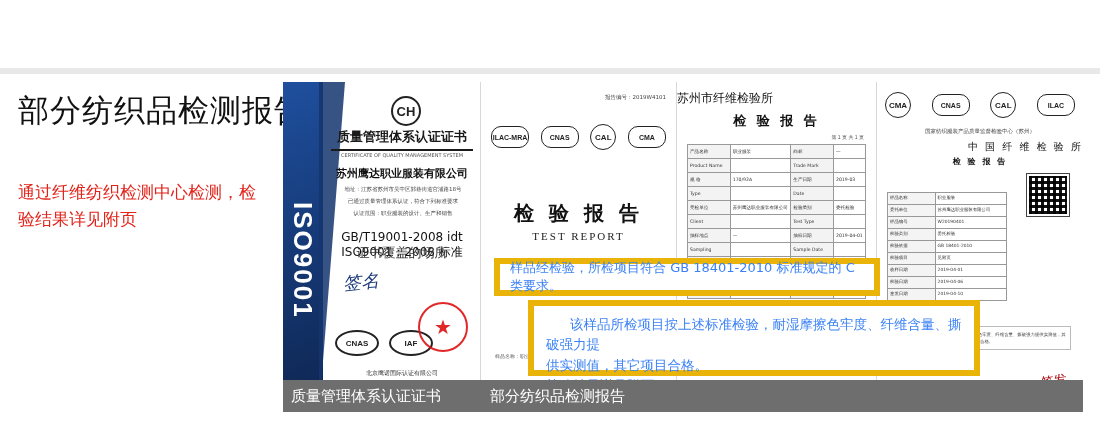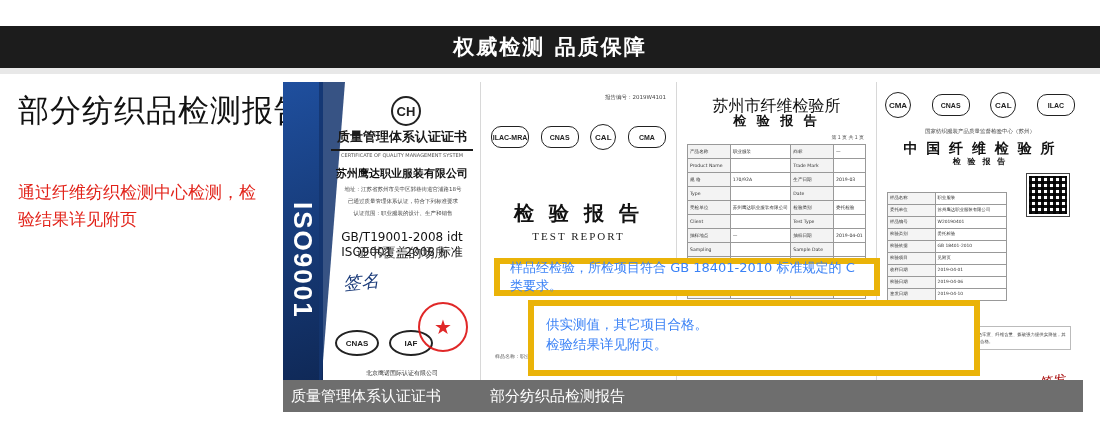--- a/index.html
+++ b/index.html
@@ -206,22 +206,22 @@
     font-size: 11px; color: #222; letter-spacing: 2px;
     font-family: Liberation Serif, serif;
   }
   .c2-foot {
     position: absolute; left: 14px; bottom: 52px; font-size: 5px; color: #555;
     line-height: 1.7; font-family: "DejaVu Sans", sans-serif;
   }
 
   
   .c3-title {
-    position: absolute; left: 0; right: 0; top: 14px; text-align: center;
-    font-size: 16px; color: #111; font-family: "DejaVu Sans", sans-serif;
+    position: absolute; left: 0; right: 0; top: 8px; 
+    font-size: 12px; color: #111; font-family: "DejaVu Sans", sans-serif;
   }
   .c3-title2 {
     position: absolute; left: 0; right: 0; top: 30px; text-align: center;
     font-size: 13px; color: #111; letter-spacing: 3px; font-weight: 700;
     font-family: "DejaVu Sans", sans-serif;
   }
   .c3-no {
     position: absolute; right: 12px; top: 52px; font-size: 5px; color: #555;
   }
   .c3-table {
@@ -242,24 +242,23 @@
   
   .c4-top {
     position: absolute; left: 8px; right: 8px; top: 10px;
     display: flex; justify-content: space-between; align-items: center;
   }
   .c4-title {
     position: absolute; left: 0; right: 0; top: 46px; text-align: center;
     font-size: 5.5px; color: #444; font-family: "DejaVu Sans", sans-serif;
   }
   .c4-title2 {
-    position: absolute; left: 0; right: 0; top: 58px; text-align: center;
-    font-size: 14px; color: #111; letter-spacing: 2px;
-    font-family: "DejaVu Sans", sans-serif;
-    font-weight: bold;
+    position: absolute; left: 0; right: 0; top: 58px; text-align: right;
+    font-size: 10px; color: #111; letter-spacing: 2px;
+    font-family: "DejaVu Sans", sans-serif;
   }
   .c4-title3 {
     position: absolute; left: 0; right: 0; top: 74px; text-align: center;
     font-size: 8px; color: #111; letter-spacing: 2px; font-weight: 700;
     font-family: "DejaVu Sans", sans-serif;
   }
   .c4-qr {
     position: absolute; right: 14px; top: 92px; width: 38px; height: 38px;
     background:
       repeating-linear-gradient(90deg,#111 0 3px,#fff 3px 6px),
@@ -342,23 +341,20 @@
   .grey-strip {
     position: absolute; left: 0; top: 68px; width: 1100px; height: 6px;
     background: #e8e8e8;
   }
 </style>
 </head>
 <body>
 
 <div class="page">
 
-  <div class="banner">
-    <div class="banner-title">权威检测  品质保障</div>
-  </div>
   <div class="grey-strip"></div>
 
   <div class="left-col">
     <div class="headline">部分纺织品检测报告</div>
     <div class="sub-copy">通过纤维纺织检测中心检测，检验结果详见附页</div>
   </div>
 
   <div class="collage">
 
     <div class="cert cert-1">
@@ -534,20 +530,21 @@
       <div class="c3-no" style="top:auto;bottom:6px;left:10px;right:auto;">No：20190401008</div>
     </div>
 
   </div>
 
   <div class="callout callout-1">
     <span>样品经检验，所检项目符合 GB 18401-2010 标准规定的 C 类要求。</span>
   </div>
 
   <div class="callout callout-2">
+    <div class="ind">该样品所检项目按上述标准检验，耐湿摩擦色牢度、纤维含量、撕破强力提</div>
     <div>供实测值，其它项目合格。</div>
     <div>检验结果详见附页。</div>
   </div>
 
   <div class="caption-bar">
     <span class="cap1">质量管理体系认证证书</span>
     <span class="cap2">部分纺织品检测报告</span>
   </div>
 
 </div>

